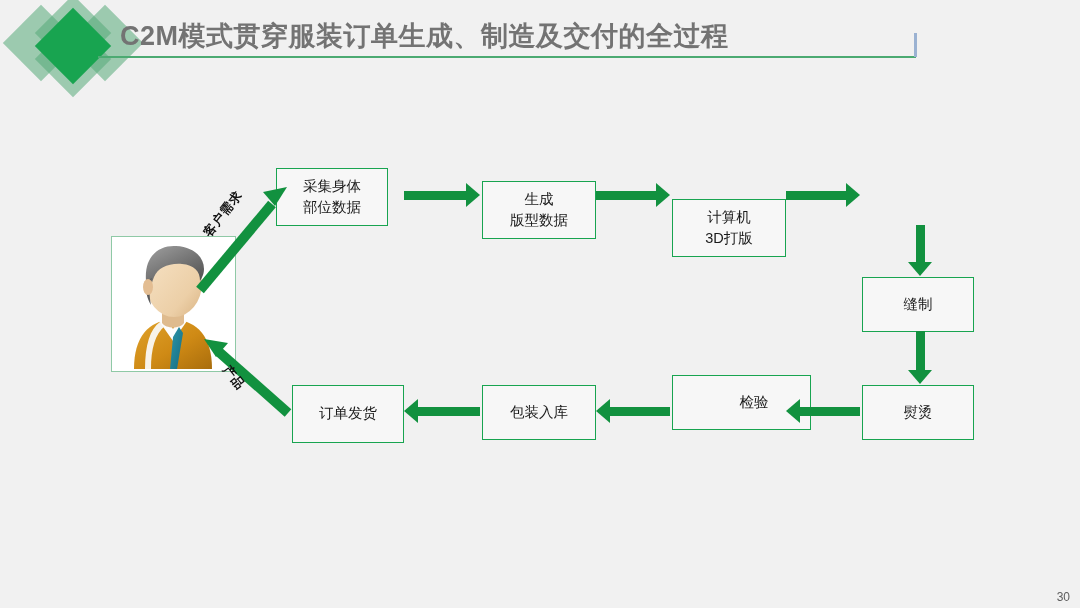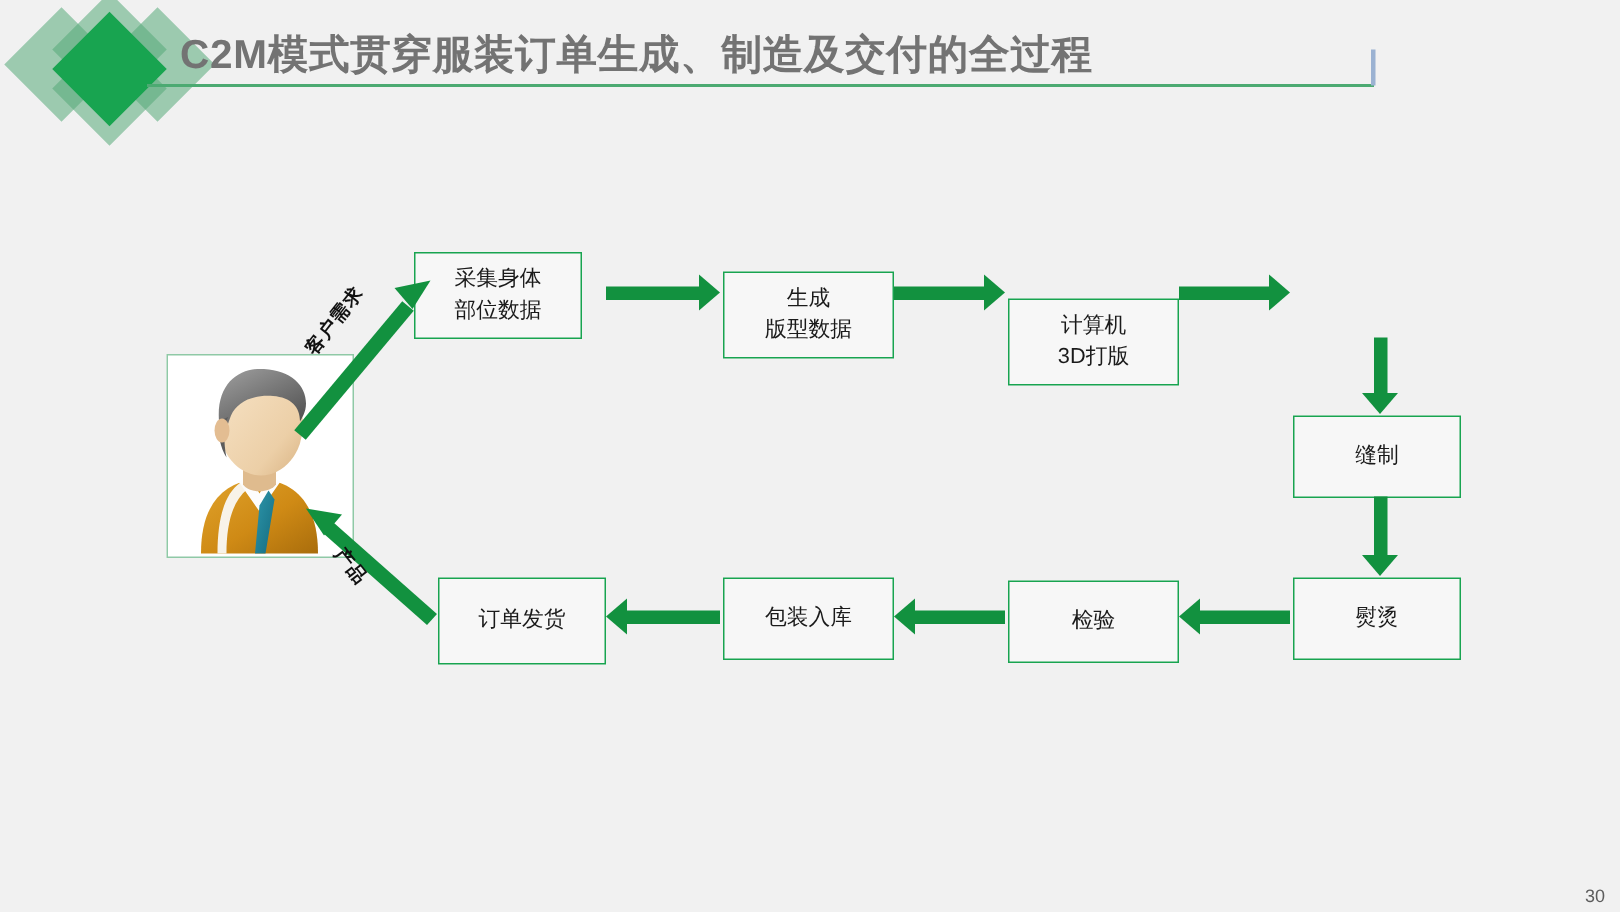--- a/index.html
+++ b/index.html
@@ -161,21 +161,21 @@
   <div class="fbox" style="left:672px;top:168px;width:112px;height:56px;margin-top:31px;">
     <span>计算机</span>
     <span>3D打版</span>
   </div>
   <div class="fbox" style="left:862px;top:277px;width:110px;height:53px;">
     <span>缝制</span>
   </div>
   <div class="fbox" style="left:862px;top:385px;width:110px;height:53px;">
     <span>熨烫</span>
   </div>
-  <div class="fbox" style="left:672px;top:387px;width:112px;height:53px;">
+  <div class="fbox" style="left:672px;top:375px;width:112px;height:53px;padding-left:25px;">
     <span>检验</span>
   </div>
   <div class="fbox" style="left:482px;top:385px;width:112px;height:53px;">
     <span>包装入库</span>
   </div>
   <div class="fbox" style="left:292px;top:385px;width:110px;height:56px;">
     <span>订单发货</span>
   </div>
 
   <div class="arrow ar-r" style="left:404px;top:183px;width:76px;height:25px;">

